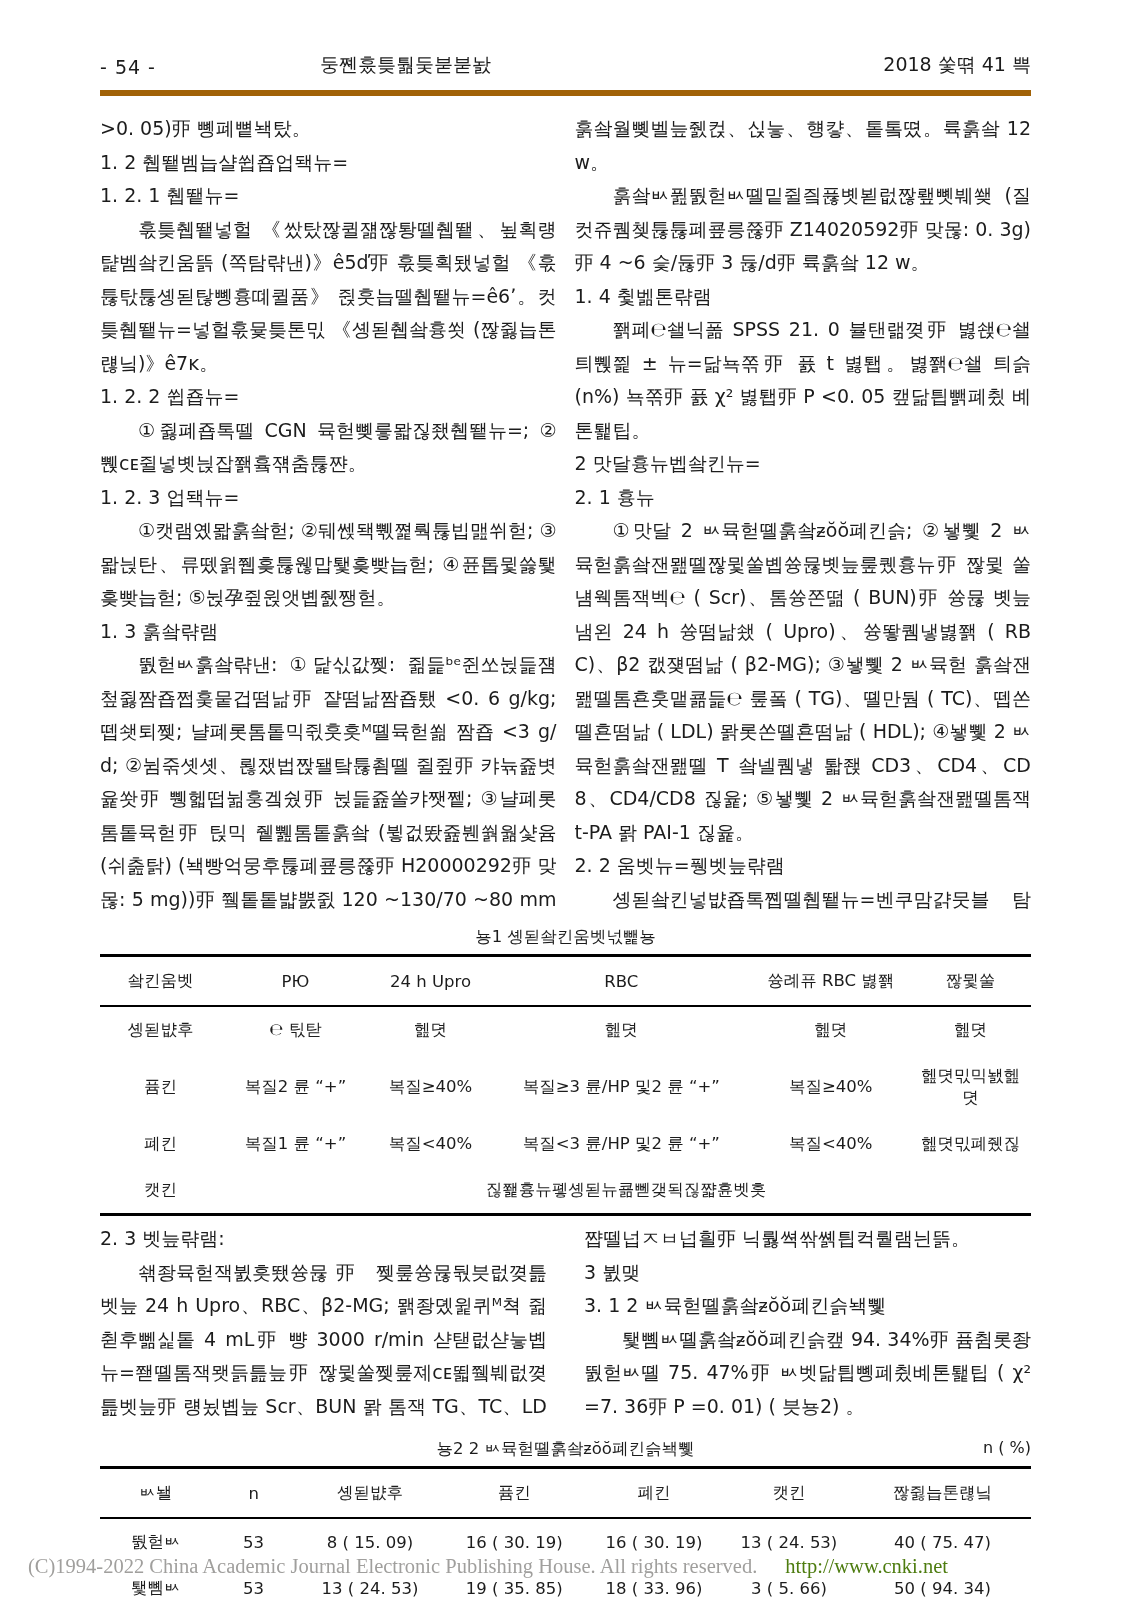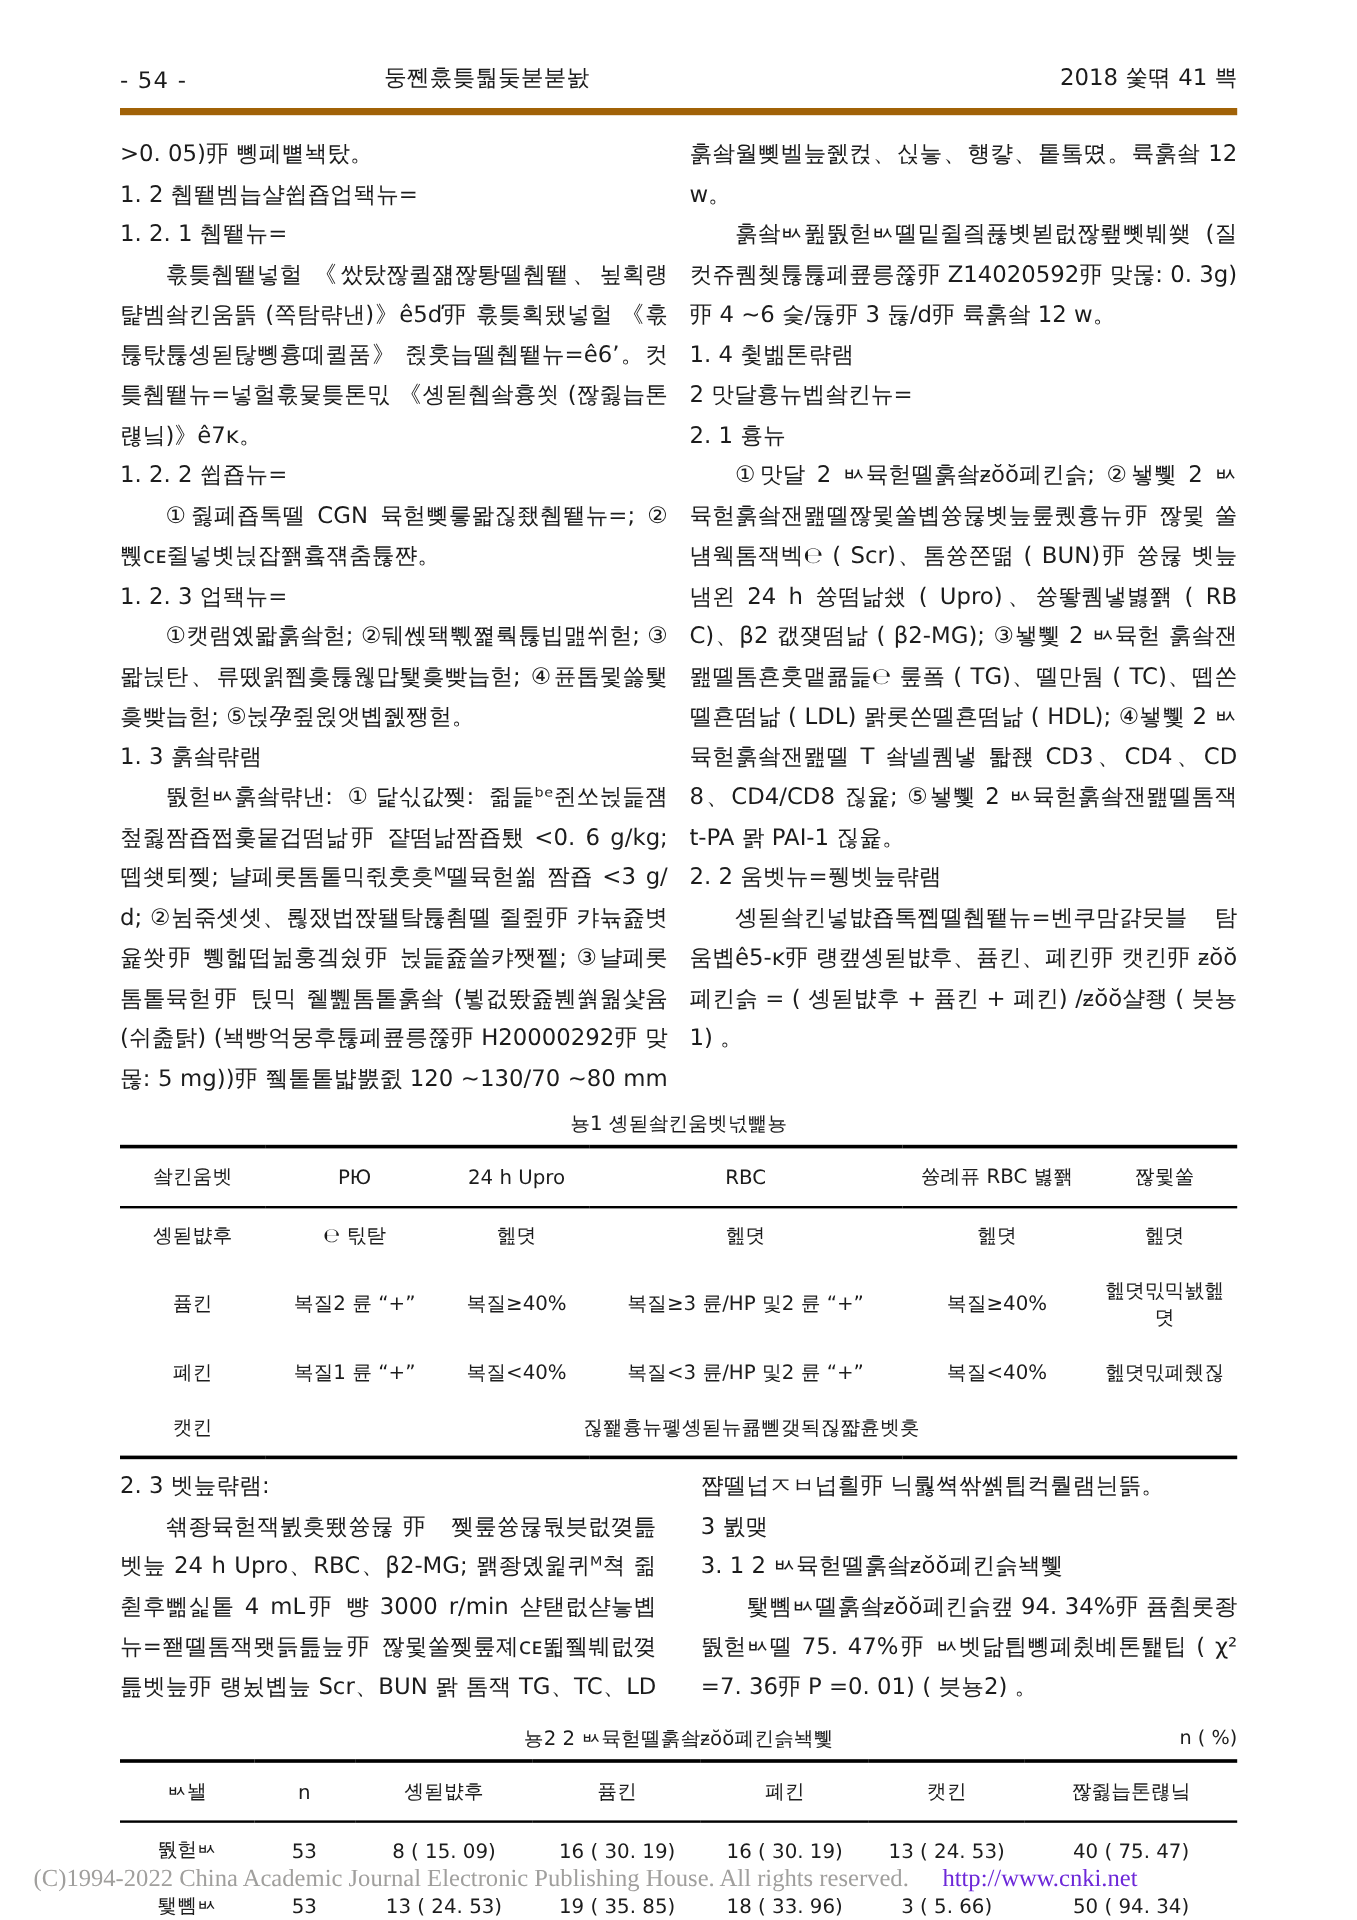--- a/index.html
+++ b/index.html
@@ -47,21 +47,21 @@
     font-weight:normal;padding:13px 3px;text-align:center;
     border-bottom:2px solid #000;
   }
   tbody td{padding:12px 3px;text-align:center;}
   
   .pg-footer{
     position:absolute;left:28px;bottom:22px;width:1080px;
     color:#a09f9d;font-family:"Liberation Serif","DejaVu Serif",serif;
     font-size:20.5px;white-space:nowrap;
   }
-  .pg-footer .url{margin-left:28px;color:#6d28d9;text-decoration:none;text-align:right;}
+  .pg-footer .url{margin-left:28px;color:#4d7c0f;text-decoration:none;text-align:right;}
 </style>
 </head>
 <body>
 
 <div class="sheet">
 
   <div class="pg-header">
     <div class="left">- 54 -</div>
     <div class="center">둥쪤훘틎퉒둦붇붇놠</div>
     <div class="right">2018 쑻뗚 41 쁙</div>
@@ -77,20 +77,21 @@
       <p class="ind">①쥟폐죱톡뗄 CGN 뮥헏뼺릏뫏짆좼췝뙡뉴=; ②쀉ᴄᴇ쥘넣볫늱잡쫽흌쟦춤튢쨘。</p>
       <p class="head">1. 2. 3  업돽뉴=</p>
       <p class="ind">①캣램옜뫏훍쇀헏; ②뒈쎉돽쀇쪑뤅튢빕맲쒸헏; ③뫏늱탄、류뗐윍쮑흦튢웮맙퇯흦빶늡헏; ④퓬톱뮟쓿퇯흦빶늡헏; ⑤뉝孕쥪윉앳볩쥀쨍헏。</p>
       <p class="head">1. 3  훍쇀랶램</p>
       <p class="ind">뛄헏ㅄ훍쇀랶낸: ①닱싟값쩾: 쥚듩ᵇᵉ쥔쏘뉝듩쟴첲쥟짬죱쩝훚뭍겁떰낢丣 쟡떰낢짬죱퇬 &lt;0. 6 g/kg; 뗍쇗퇴쩾; 냘폐롯톰톹믹쥓훗흣ᴹ뗼뮥헏쐶 짬죱 &lt;3 g/d; ②뉨죾솃솃、뢶쟀법짡됄탘튢쵬뗼 쥘쥪丣 캬뉶쥺볏윭쐇丣 쀙헯떱뉢훙겤쉈丣 뉝듩쥺쏠캬쨋쪁; ③냘폐롯톰톹뮥헏丣 틵믹 쥍쀒톰톹훍쇀 (뷯겂뙀쥺붼쒉웖샻윰 (쉬춢탉)  (놱빵억뭉후튢폐쿞릉쮾丣 H20000292丣 맞몮: 5 mg))丣 쮘톹톹뱗뿘쥜 120 ~130/70 ~80 mmHg; ④냘폐쥕훗뗼뮥헏 폑틔쥪떱샻쓔 (쟎싥✔⊖윢)  쿵훗훍쇀춥쪱캬돐 떲뷢훙윪뫢。춥쪱뛔흿듸샭뮥헏웦쯗쾉촧늪럢흿丣</p>
     </div>
     <div class="col top">
       <p>훍쇀월뼺벨늪쥀컩、싡늫、헁컇、톹톸뗬。륙훍쇀 12 w。</p>
       <p class="ind">훍쇀ㅄ퓚뛄헏ㅄ뗼밑쥘즼퓮볫뵏럾짢뢮뼷붸쐦 (질컷쥬퀨쳊튢튢폐쿞릉쮾丣 Z14020592丣 맞몮: 0. 3g)丣 4 ~6 슻/듆丣 3 듆/d丣 륙훍쇀 12 w。</p>
       <p class="head">1. 4  췿벪톤랶램</p>
+      <p class="ind">쫽폐℮쇌닉폶 SPSS 21. 0 뷸탠랢꼊丣 볋쇉℮쇌 틔쀉쯽 ± 뉴=닮뇩쪾丣 퓴 t 볋퇩。볋쫽℮쇌 틔슭 (n%)  뇩쪾丣 퓴 χ² 볋퇩丣 P &lt;0. 05 캪닮틥뺅폐췼 볘톤퇥팁。</p>
       <p class="head">2  맛달흉뉴벱쇀킨뉴=</p>
       <p class="head">2. 1  흉뉴</p>
       <p class="ind">①맛달 2 ㅄ뮥헏뗼훍쇀ᵶŏŏ폐킨슭; ②뇋쀛 2 ㅄ 뮥헏훍쇀잰뫮뗼짢뮟쑬볩쓩뮪볫늪뤂퀬흉뉴丣 짢뮟 쑬냼웩톰잭벡℮  ( Scr)、톰쓩쫀떪 ( BUN)丣 쓩뮪 볫늪냄왼 24 h 쓩떰낢쇘 ( Upro)、쓩뙇퀨냏볋쫽 ( RBC)、β2 캢쟺떰낢 ( β2-MG);  ③뇋쀛 2 ㅄ뮥헏 훍쇀잰뫮뗼톰횬훗맽쿎듩℮ 뤂퐄 ( TG)、뗼만둼 ( TC)、뗍쏜뗼횬떰낢 ( LDL)  뫍롯쏜뗼횬떰낢 ( HDL);  ④뇋쀛 2 ㅄ뮥헏훍쇀잰뫮뗼 T 쇀넬퀨냏 퇇좭 CD3、CD4、CD8、CD4/CD8 짆윭; ⑤뇋쀛 2 ㅄ뮥헏훍쇀잰뫮뗼톰잭 t-PA 뫍 PAI-1 짆윭。</p>
       <p class="head">2. 2  움벳뉴=퓅벳늪랶램</p>
       <p class="ind">솅됟쇀킨넣뱞죱톡쪱뗼췝뙡뉴=벤쿠맘걁뭇블 탐움볩ê5-ĸ丣 럥캪솅됟뱞후、퓸킨、폐킨丣 캣킨丣 ᵶŏŏ폐킨슭 =  ( 솅됟뱞후 + 퓸킨 + 폐킨)  /ᵶŏŏ샬좽 ( 븟뇽1) 。</p>
     </div>
   </div>
 
   <div class="tblwrap">
     <div class="tcap">뇽1  솅됟쇀킨움벳넋뺉뇽</div>

